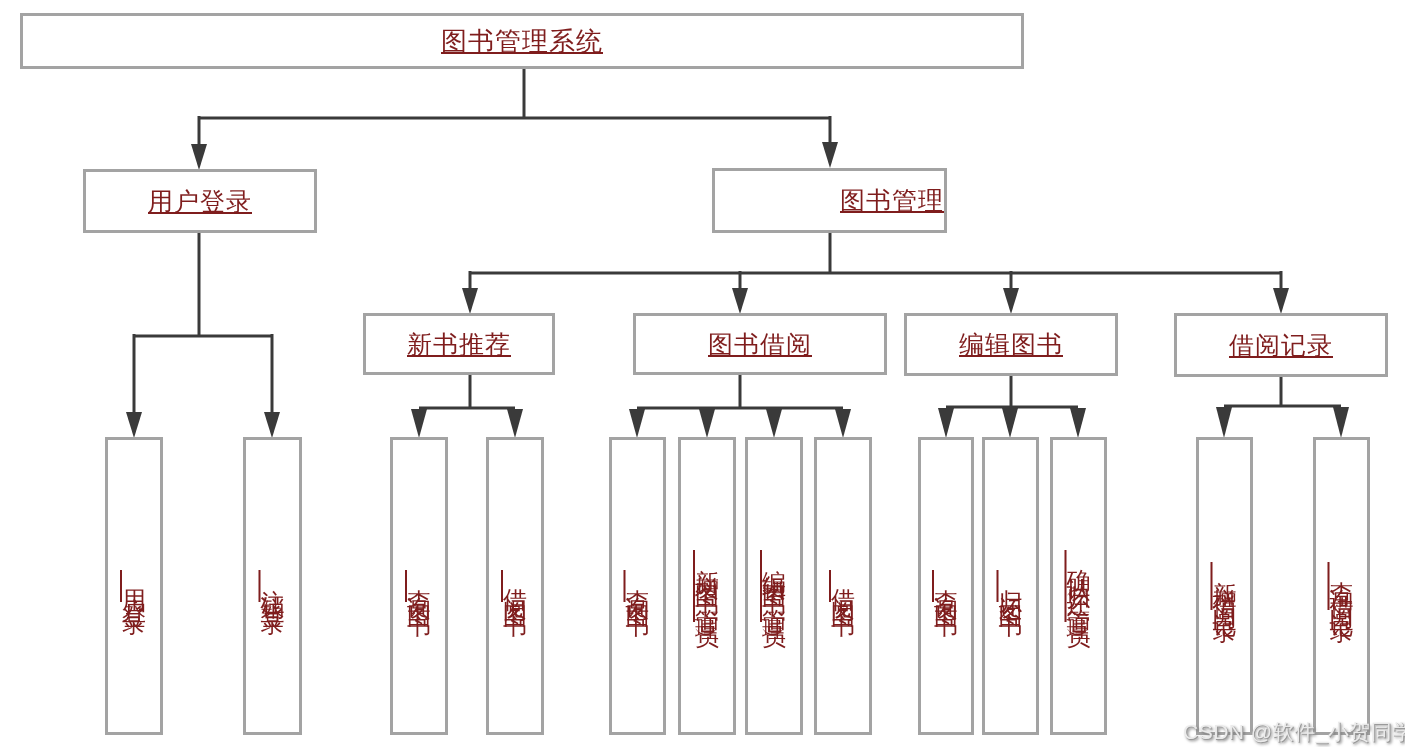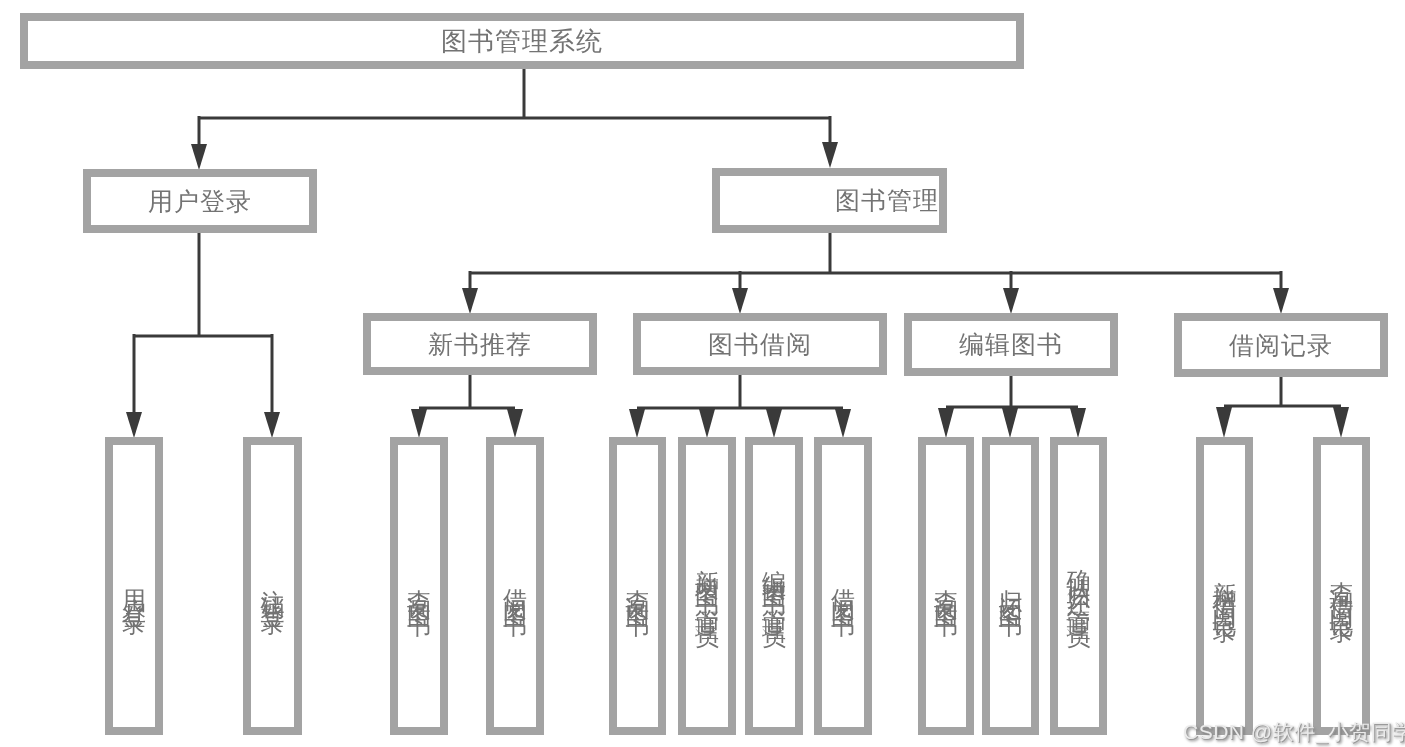--- a/index.html
+++ b/index.html
@@ -14,26 +14,27 @@
     width: 1405px; height: 747px;
     background: #ffffff;
     overflow: hidden;
   }
   .connectors {
     position: absolute; left: 0; top: 0;
     width: 1405px; height: 747px;
   }
   .node {
     position: absolute;
-    border: 8px solid #a3a3a3;
+    border: 3px solid #a3a3a3;
     background: #ffffff;
     display: flex;
     align-items: center;
     justify-content: center;
-    color: #737373;
+    color: #7f1d1d;
+    text-decoration: underline;
   }
   .node.h .label {
     font-size: 25px;
     letter-spacing: 1px;
     white-space: nowrap;
   }
   .node.root .label { font-size: 26px; }
   .node.v { overflow: hidden; }
   .node.v .label {
     writing-mode: vertical-rl;
@@ -127,21 +128,21 @@
     <span class="label">图书管理系统</span>
   </div>
 
   <div class="node h" style="left:83px; top:169px; width:234px; height:64px;">
     <span class="label">用户登录</span>
   </div>
   <div class="node h" style="left:712px; top:168px; width:235px; height:65px;justify-content:flex-end;">
     <span class="label">图书管理</span>
   </div>
 
-  <div class="node h" style="left:363px; top:313px; width:234px; height:62px;">
+  <div class="node h" style="left:363px; top:313px; width:192px; height:62px;">
     <span class="label">新书推荐</span>
   </div>
   <div class="node h" style="left:633px; top:313px; width:254px; height:62px;">
     <span class="label">图书借阅</span>
   </div>
   <div class="node h" style="left:904px; top:313px; width:214px; height:63px;">
     <span class="label">编辑图书</span>
   </div>
   <div class="node h" style="left:1174px; top:313px; width:214px; height:64px;">
     <span class="label">借阅记录</span>

